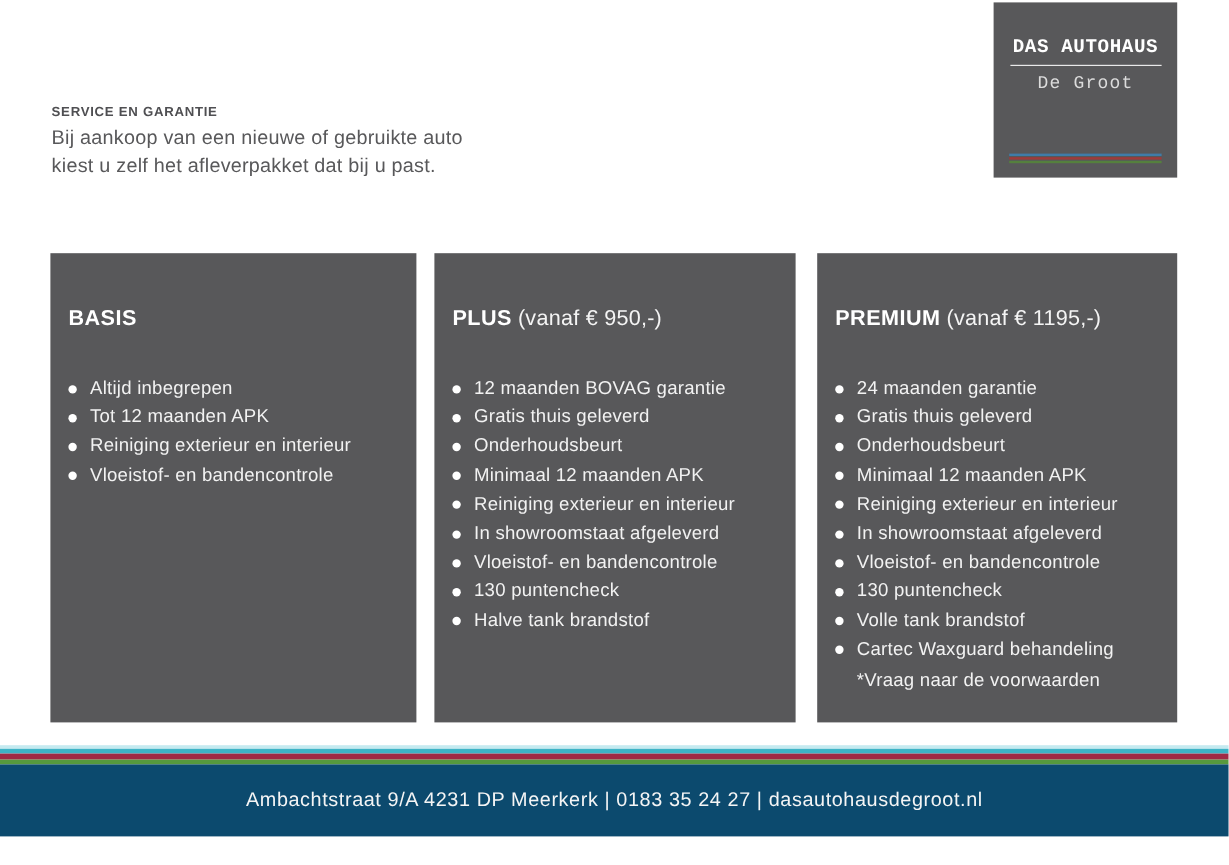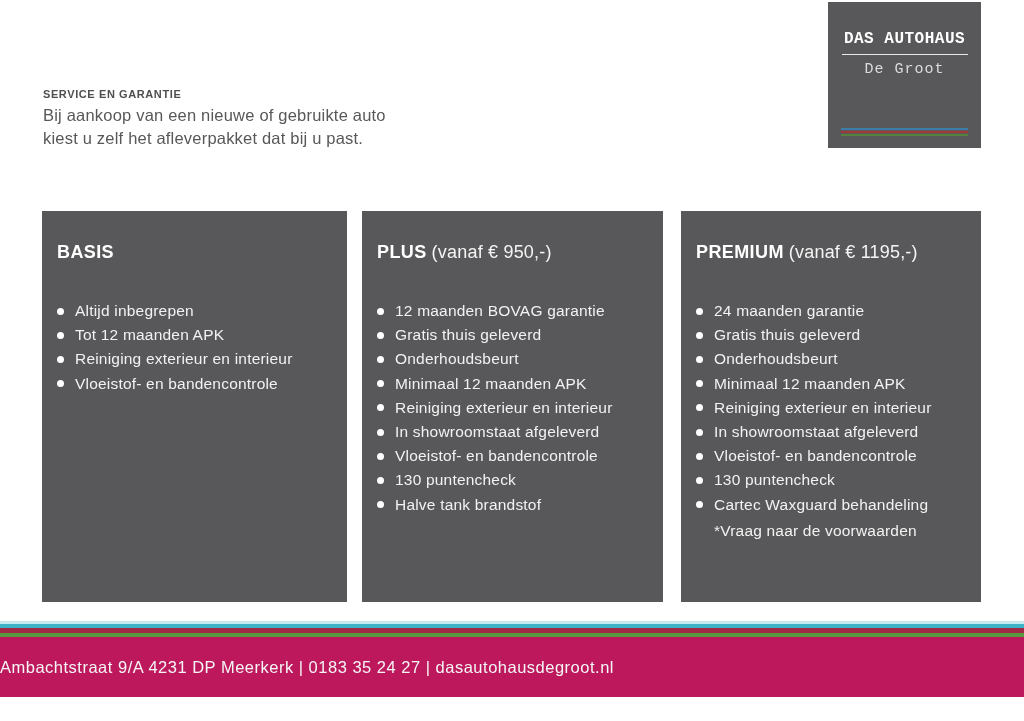--- a/index.html
+++ b/index.html
@@ -75,21 +75,21 @@
     position: absolute;
     top: 211px;
     height: 391px;
     background: #58585a;
     color: #f2f2f2;
   }
   .panel-basis   { left: 42px;  width: 305px; }
   .panel-plus    { left: 362px; width: 301px; }
   .panel-premium { left: 681px; width: 300px; }
 
-  .panel-header { padding: 31px 15px 0; white-space: nowrap; }
+  .panel-header { padding: 44px 15px 0; white-space: nowrap; }
   .pkg-name {
     color: #ffffff;
     font-size: 18px;
     font-weight: bold;
     letter-spacing: 0.4px;
   }
   .pkg-price {
     color: #f4f4f4;
     font-size: 18px;
     font-weight: normal;
@@ -131,24 +131,24 @@
   .stripes { position: absolute; left: 0; top: 621px; width: 1024px; }
   .stripe-light-cyan { height: 3px; background: #c5eaf0; }
   .stripe-cyan       { height: 4px; background: #3eb3c6; }
   .stripe-red        { height: 5px; background: #a02a45; }
   .stripe-green      { height: 4px; background: #57993d; }
 
   .footer {
     position: absolute;
     left: 0; top: 637px;
     width: 1024px; height: 60px;
-    background: #be185d;
+    background: #0c4a6e;
     display: flex;
     align-items: center;
-    justify-content: flex-start;
+    justify-content: center;
   }
   .footer-text {
     color: #f5f5f5;
     font-size: 16.5px;
     letter-spacing: 0.5px;
     white-space: nowrap;
   }
 </style>
 </head>
 <body>
@@ -274,20 +274,24 @@
         <li>
           <span class="bullet"></span>
           <span class="item-text">Vloeistof- en bandencontrole</span>
         </li>
         <li>
           <span class="bullet"></span>
           <span class="item-text">130 puntencheck</span>
         </li>
         <li>
           <span class="bullet"></span>
+          <span class="item-text">Volle tank brandstof</span>
+        </li>
+        <li>
+          <span class="bullet"></span>
           <span class="item-text">Cartec Waxguard behandeling</span>
         </li>
       </ul>
     <div class="footnote">*Vraag naar de voorwaarden</div>
   </div>
 
   <div class="stripes">
     <div class="stripe-light-cyan"></div>
     <div class="stripe-cyan"></div>
     <div class="stripe-red"></div>

